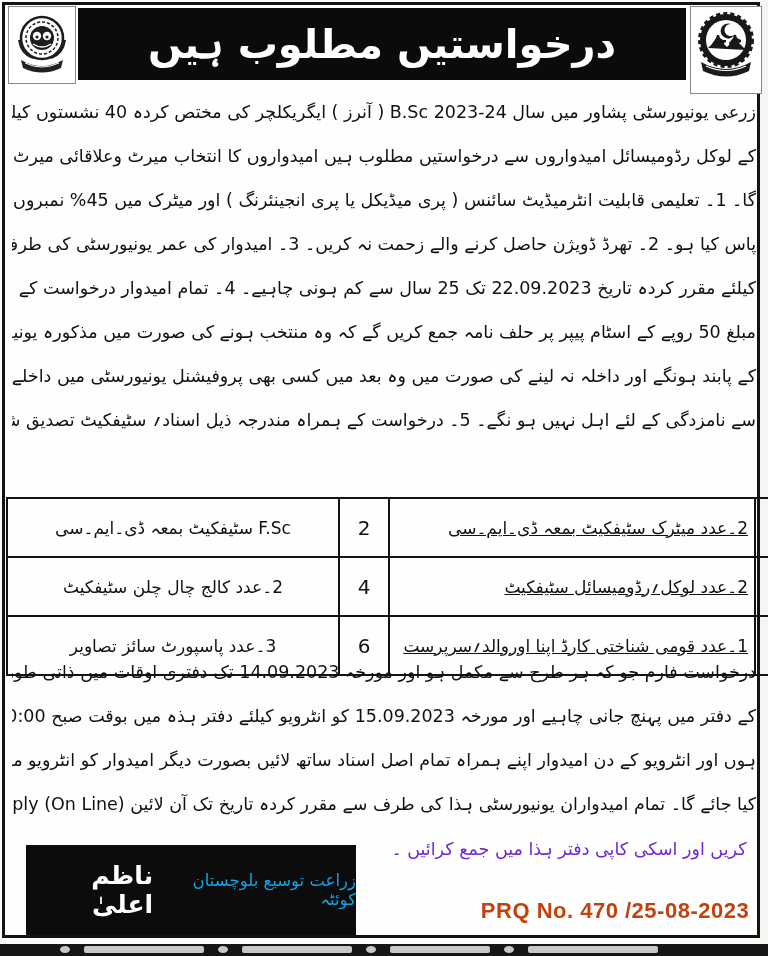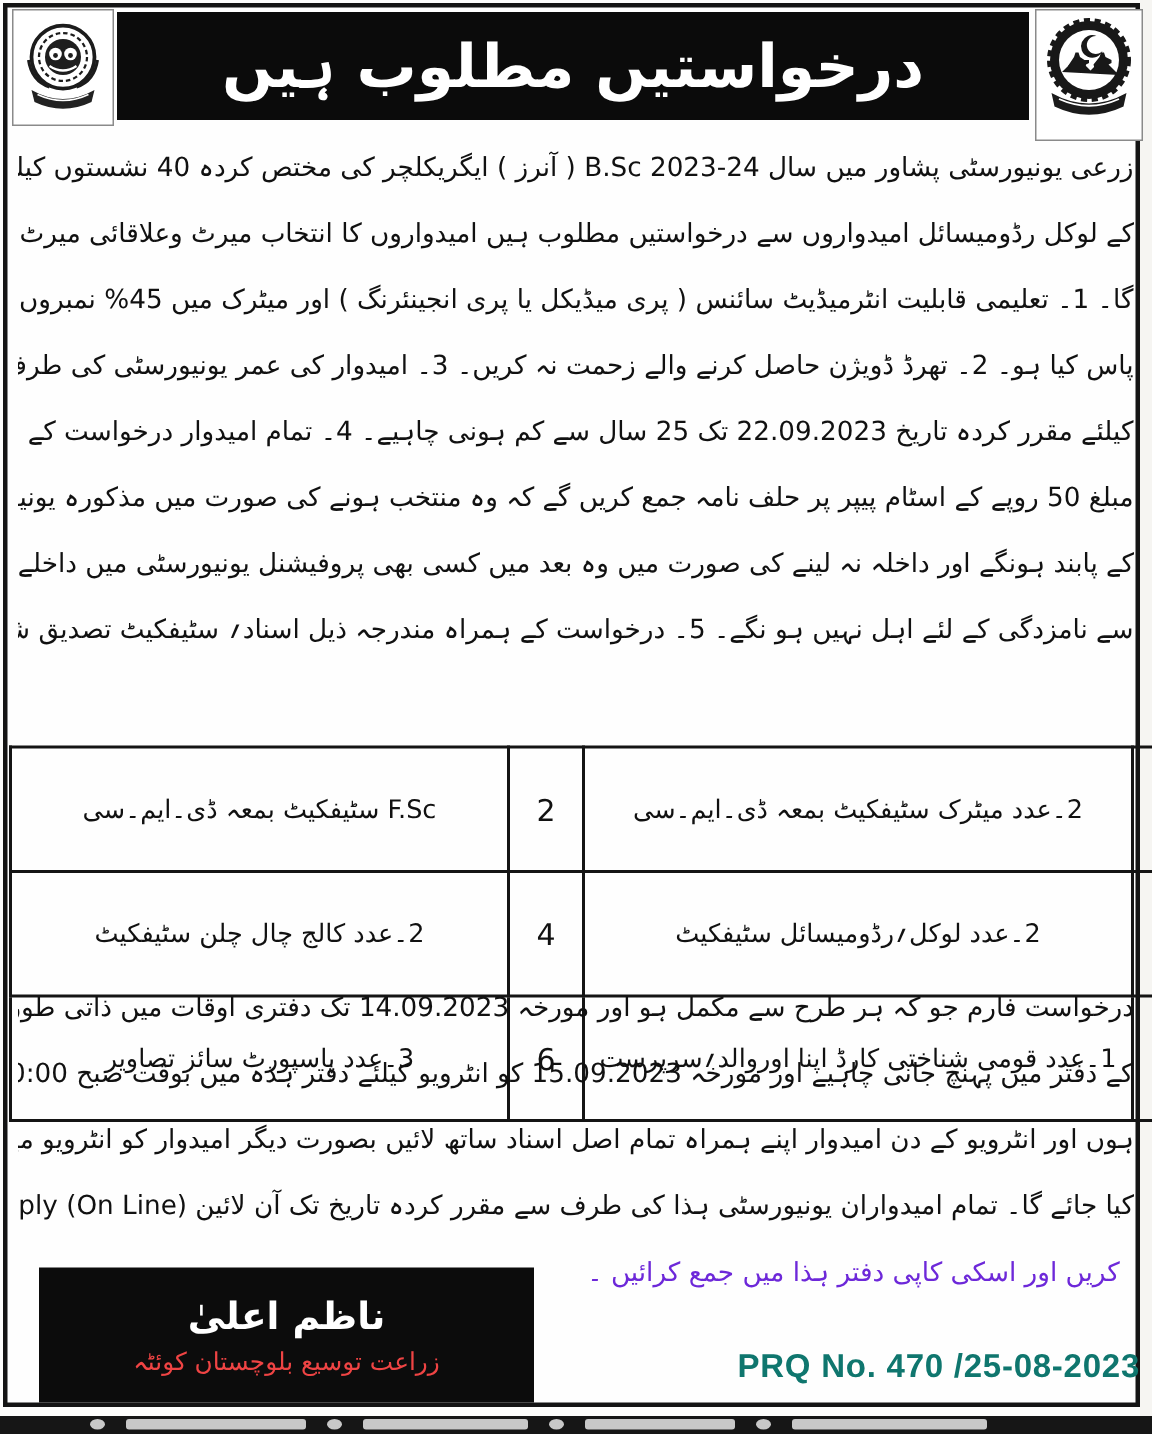--- a/index.html
+++ b/index.html
@@ -37,40 +37,40 @@
   }
   .uline.last{text-align-last:right;}
   #para1{left:12px;top:90px;width:744px;}
   #para2{left:12px;top:650px;width:744px;}
   
   .doc-table{
     position:absolute;left:6px;top:497px;width:756px;height:148px;
     border-collapse:collapse;direction:rtl;table-layout:fixed;
   }
   .doc-table td{
-    border:2.5px solid #141414;font-size:17px;padding:18px 6px;
+    border:2.5px solid #141414;font-size:17px;padding:6px 6px;
     height:45px;overflow:hidden;color:#111;
   }
   td.sr{width:36px;text-align:center;font-size:20px;font-weight:500;}
-  td.item-r{width:352px;text-align:center;}
+  td.item-r{width:352px;text-decoration:underline;}
   td.item-l{width:318px;text-align:center;}
   
   #closing-line{
     position:absolute;left:380px;top:828px;width:378px;
     direction:rtl;font-size:17.5px;line-height:42px;text-align:center;color:#6d28d9;
   }
   .sig-box{
     position:absolute;left:26px;top:845px;width:330px;height:90px;background:#0c0c0c;
-    display:flex;flex-direction:column;align-items:center;justify-content:center;gap:6px;
+    display:flex;flex-direction:row;align-items:center;justify-content:center;gap:6px;
   }
   .sig-title{color:#fff;font-size:25px;font-weight:bold;direction:rtl;}
-  .sig-dept{color:#ef4444;font-size:16.5px;direction:rtl;}
+  .sig-dept{color:#0ea5e9;font-size:16.5px;direction:rtl;}
   .prq{
     position:absolute;left:470px;top:898px;width:290px;
-    font-size:22px;font-weight:bold;color:#0f766e;text-align:right;
+    font-size:22px;font-weight:bold;color:#c2410c;text-align:center;
     font-family:"Liberation Sans","DejaVu Sans",sans-serif;letter-spacing:0.5px;
   }
   
   .footer-bar{
     position:absolute;left:0;top:944px;width:768px;height:12px;background:#161616;
     display:flex;align-items:flex-start;gap:14px;padding:2px 0 0 60px;box-sizing:border-box;
   }
   .footer-blob{height:7px;background:#e8e8e8;border-radius:2px;opacity:.85;}
   
   .logo-box svg{display:block;}

